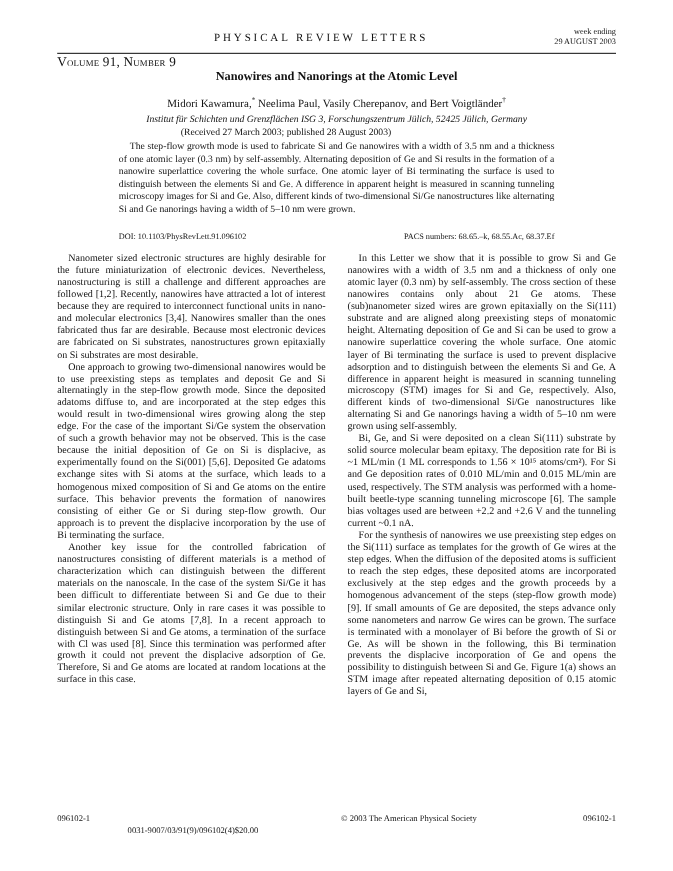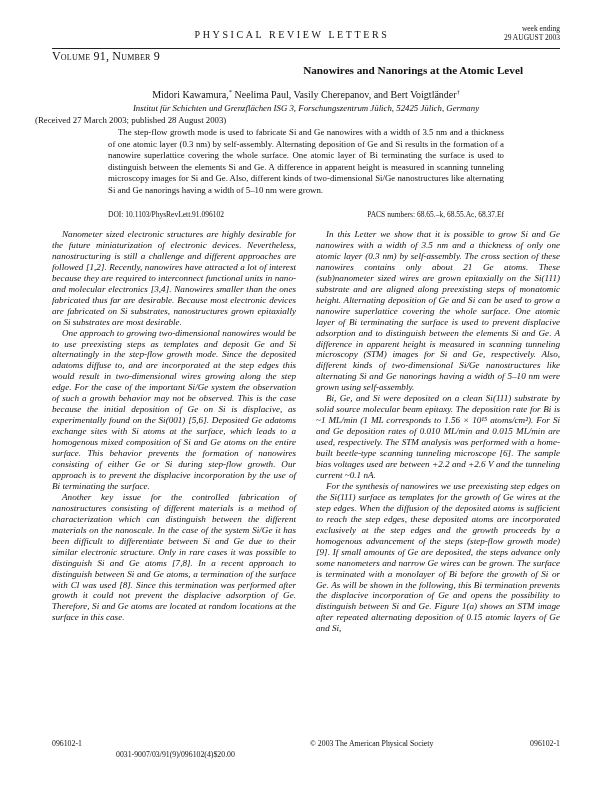--- a/index.html
+++ b/index.html
@@ -4,29 +4,29 @@
 <style>
   html, body { margin: 0; padding: 0; background: #ffffff; }
   body { width: 612px; height: 792px; position: relative; overflow: hidden;
          font-family: "Liberation Serif", "DejaVu Serif", serif; color: #111; }
   .abs { position: absolute; }
   .hdr-left { left: 52px; top: 49px; font-size: 12px; font-variant: small-caps; letter-spacing: 0.2px; }
   .hdr-center { left: 0; width: 584px; top: 29px; text-align: center; font-size: 10px; letter-spacing: 2.6px; }
   .hdr-right { right: 52px; top: 25px; text-align: right; font-size: 7.5px; line-height: 8.6px; }
   .hdr-right .date { text-transform: uppercase; }
   .hdr-rule { left: 52px; width: 508px; top: 48px; height: 0; border-top: 1.1px solid #222; }
-  .title { left: 0; width: 512px; top: 64px; text-align: right; font-size: 11.2px; font-weight: bold; margin-left: 11px; }
+  .title { left: 0; width: 612px; top: 64px; text-align: center; font-size: 11.2px; font-weight: bold; }
   .authors { left: 0; width: 612px; top: 88px; text-align: center; font-size: 10px; }
   .authors sup { font-size: 6.5px; }
   .affil { left: 0; width: 612px; top: 103px; text-align: center; font-size: 8.8px; font-style: italic; }
-  .received { left: 0; width: 520px; top: 115px; text-align: left; font-size: 8.8px; padding-left: 35px; }
+  .received { left: 0; width: 520px; top: 115px; text-align: center; font-size: 8.8px; }
   .abstract { left: 108px; width: 396px; top: 127px; font-size: 8.8px; line-height: 11.5px; text-align: justify; text-indent: 10px; }
   .doi { left: 108px; top: 210px; font-size: 7.5px; }
   .pacs { right: 108px; top: 210px; font-size: 7.5px; }
-  .col { top: 229px; width: 244px; font-size: 9.15px; line-height: 10.95px; text-align: justify; font-style: italic; }
+  .col { top: 229px; width: 244px; font-size: 9.15px; line-height: 10.95px; text-align: justify; }
   .col.left { left: 52px; }
   .col.right { left: 316px; }
   .col p { margin: 0; text-indent: 10px; }
   .footer { top: 739px; font-size: 7.8px; }
   .f1 { left: 52px; } .f2 { left: 116px; margin-top: 11px; } .f3 { left: 310px; } .f4 { right: 52px; }
 </style>
 </head>
 <body>
 
 <div class="abs hdr-left">Volume 91, Number 9</div>

